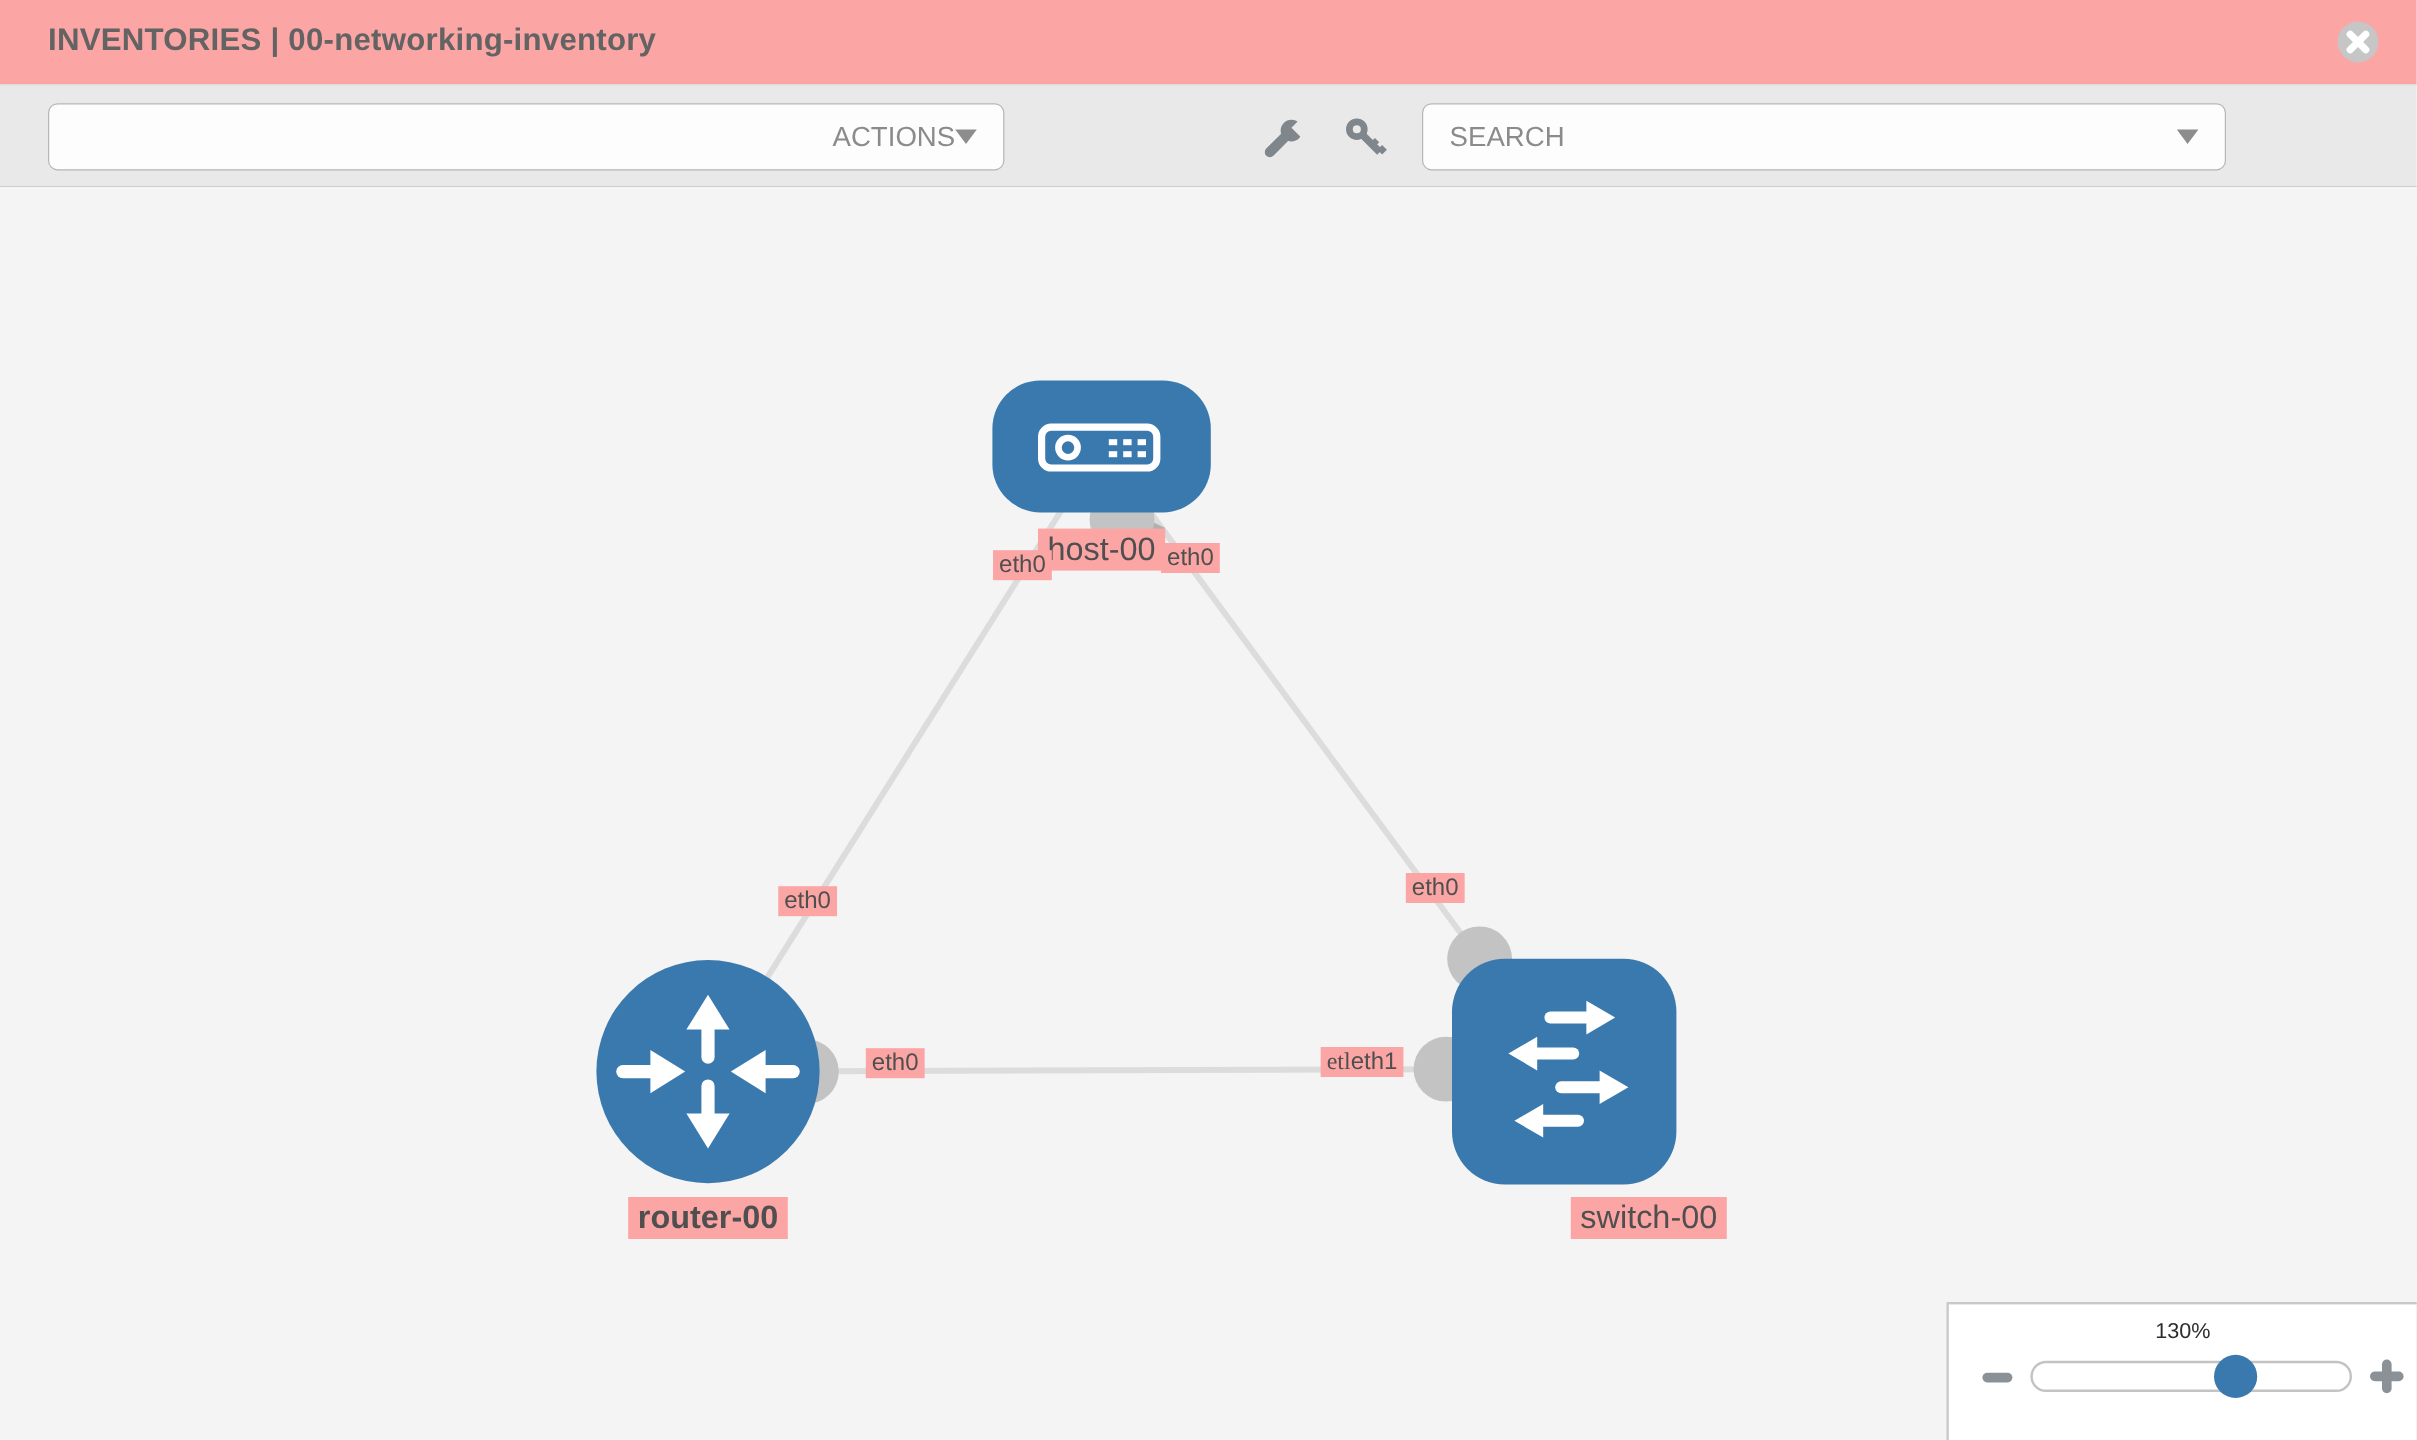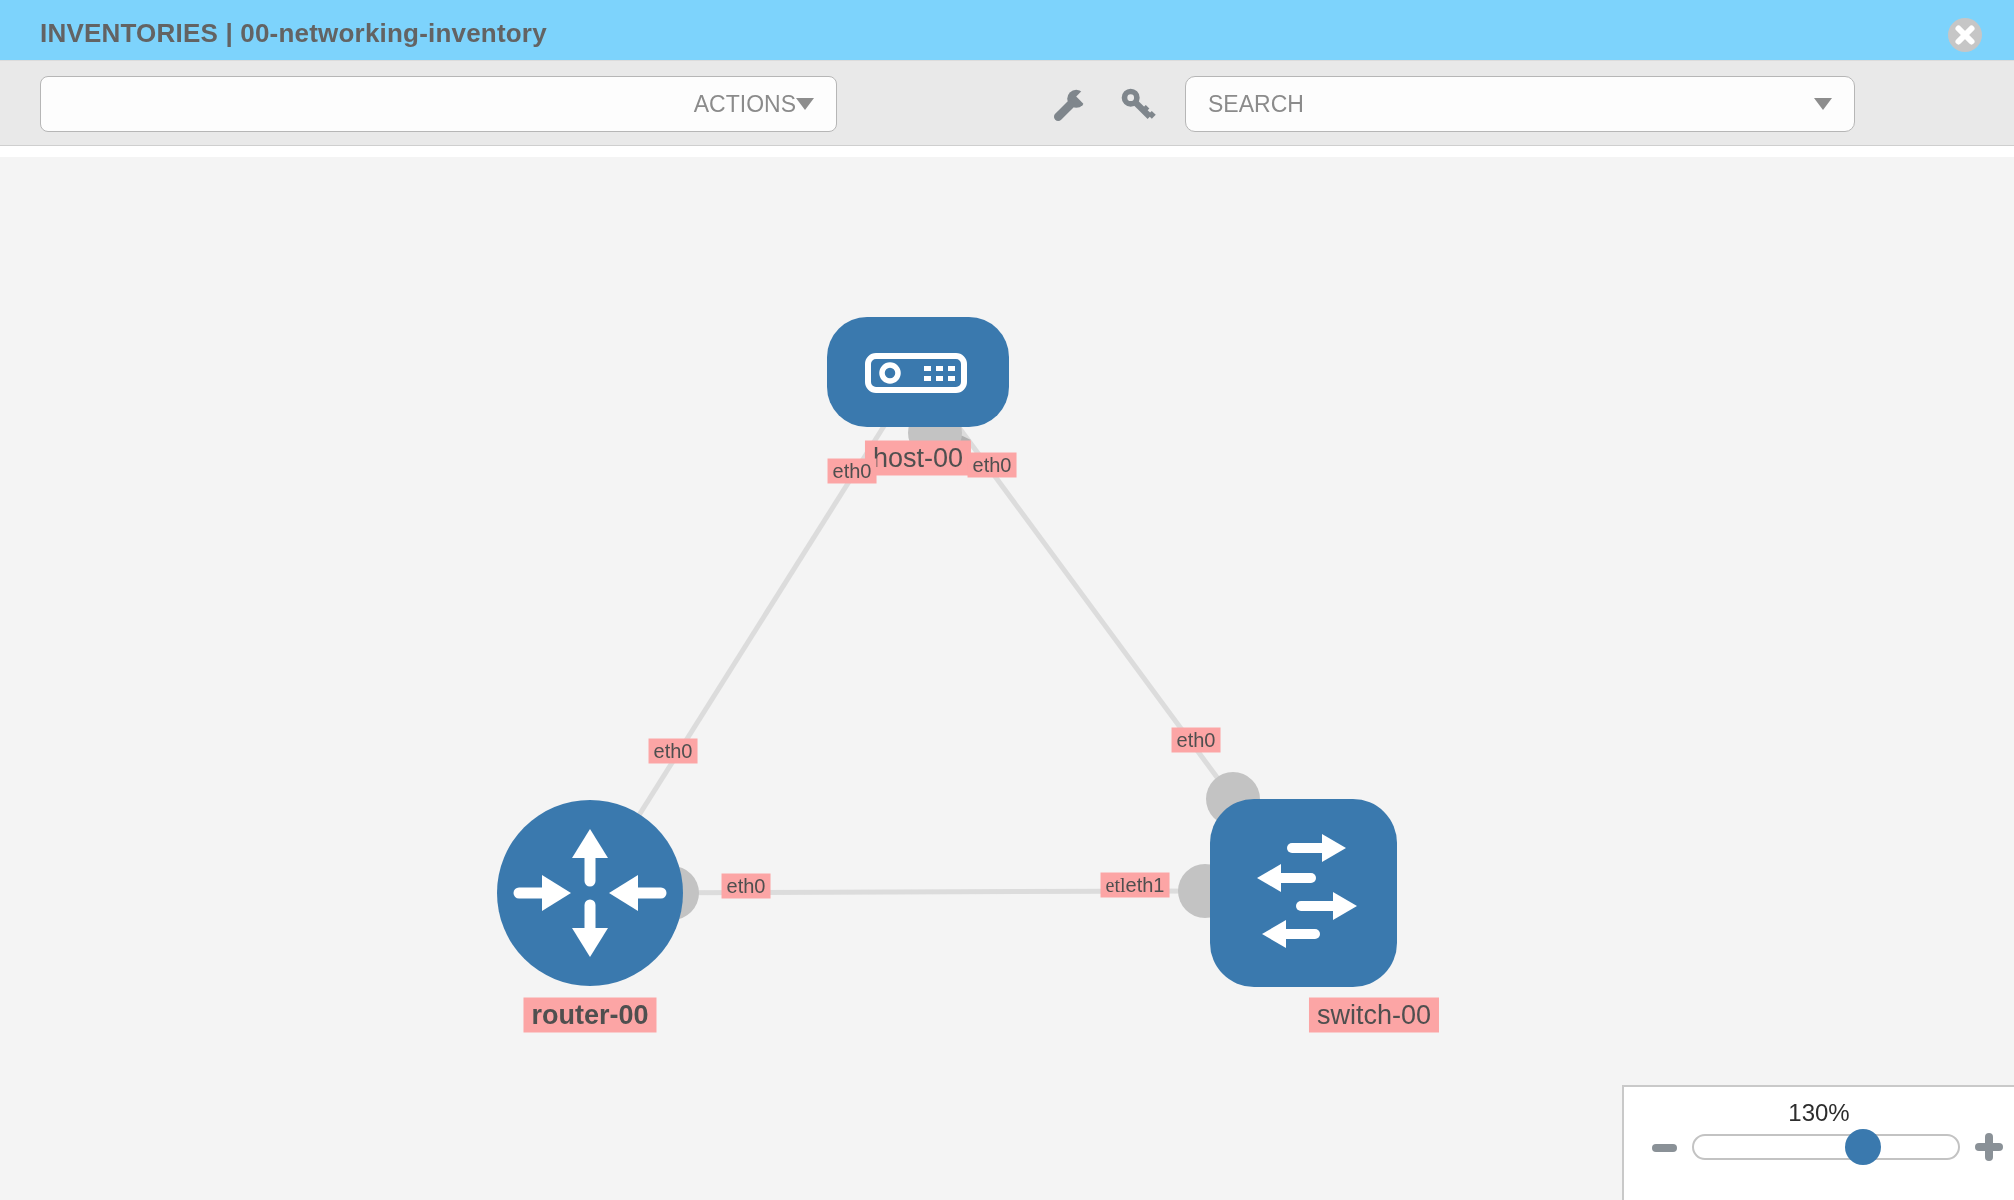--- a/index.html
+++ b/index.html
@@ -1,32 +1,32 @@
 <!DOCTYPE html>
 <html><head>
 <meta charset="utf-8">
 <style>
   * { margin:0; padding:0; box-sizing:border-box; }
   html,body { width:2014px; height:1200px; overflow:hidden; background:#fff;
               font-family:"Liberation Sans", sans-serif; }
 
   
-  .header { position:relative; height:60px; background:#7dd3fc; }
+  .header { position:relative; height:70px; background:#fca5a5; }
   .page-title { position:absolute; left:40px; top:18px; font-size:26px; font-weight:bold;
                 color:#636363; letter-spacing:.2px; }
   .close-btn { position:absolute; right:30px; top:16px; width:38px; height:38px; cursor:pointer; }
 
   
   .toolbar { position:relative; height:86px; background:#e9e9e9;
              border-top:1px solid #dcdcdc; border-bottom:1px solid #cfcfcf; }
   .dd { position:absolute; top:15px; height:56px; background:#fdfdfd;
         border:1px solid #b6b6b6; border-radius:8px; display:flex; align-items:center;
         padding:0 22px; cursor:pointer; }
   .dd-actions { left:40px; width:797px;text-align:right; }
-  .dd-search  { left:1185px; width:670px;border-radius:10px; }
+  .dd-search  { left:1185px; width:670px; }
   .dd-label { font-size:23px; color:#8b8b8b; flex:1; }
   .dd-caret { width:0; height:0; border-left:9px solid transparent; border-right:9px solid transparent;
               border-top:12px solid #8d8d8d; }
   .tool-ico { position:absolute; top:26px; width:36px; height:36px; cursor:pointer; }
   .ico-wrench { left:1052px; }
   .ico-key    { left:1120px; }
 
   
   .canvas { position:absolute; left:0; top:157px; width:2014px; height:1043px;
             background:#f4f4f4; overflow:hidden; }
@@ -34,21 +34,21 @@
 
   .node-label, .iface-label { position:absolute; transform:translate(-50%,-50%);
             background:#fca5a5; color:#4f4f4f; white-space:nowrap; }
   .node-label  { font-size:27px; padding:2px 8px; }
   .iface-label { font-size:20px; padding:1px 5px; }
   .overlap-frag { display:inline;font-family:Liberation Serif, serif; }
 
   
   .zoom-panel { position:absolute; left:1622px; top:928px; width:394px; height:118px;
                 background:#ffffff; border:2px solid #c9c9c9; }
-  .zoom-level { margin-top:12px; text-align:center; font-size:24px; color:#2d2d2d; }
+  .zoom-level { margin-top:12px; text-align:center; font-size:18px; color:#2d2d2d; }
   .zoom-row { position:absolute; left:0; top:44px; width:100%; height:36px; }
   .zoom-minus { position:absolute; left:28px; top:13px; width:25px; height:8px;
                 border-radius:4px; background:#8a9197; cursor:pointer; }
   .zoom-plus { position:absolute; left:351px; top:2px; width:28px; height:28px; cursor:pointer; }
   .zoom-plus::before { content:""; position:absolute; left:0; top:10px; width:28px; height:8px;
                 border-radius:4px; background:#8a9197; }
   .zoom-plus::after  { content:""; position:absolute; left:10px; top:0; width:8px; height:28px;
                 border-radius:4px; background:#8a9197; }
   .zoom-track { position:absolute; left:68px; top:3px; width:268px; height:26px;
                 background:#ffffff; border:2px solid #c3c3c3; border-radius:13px; cursor:pointer; }

